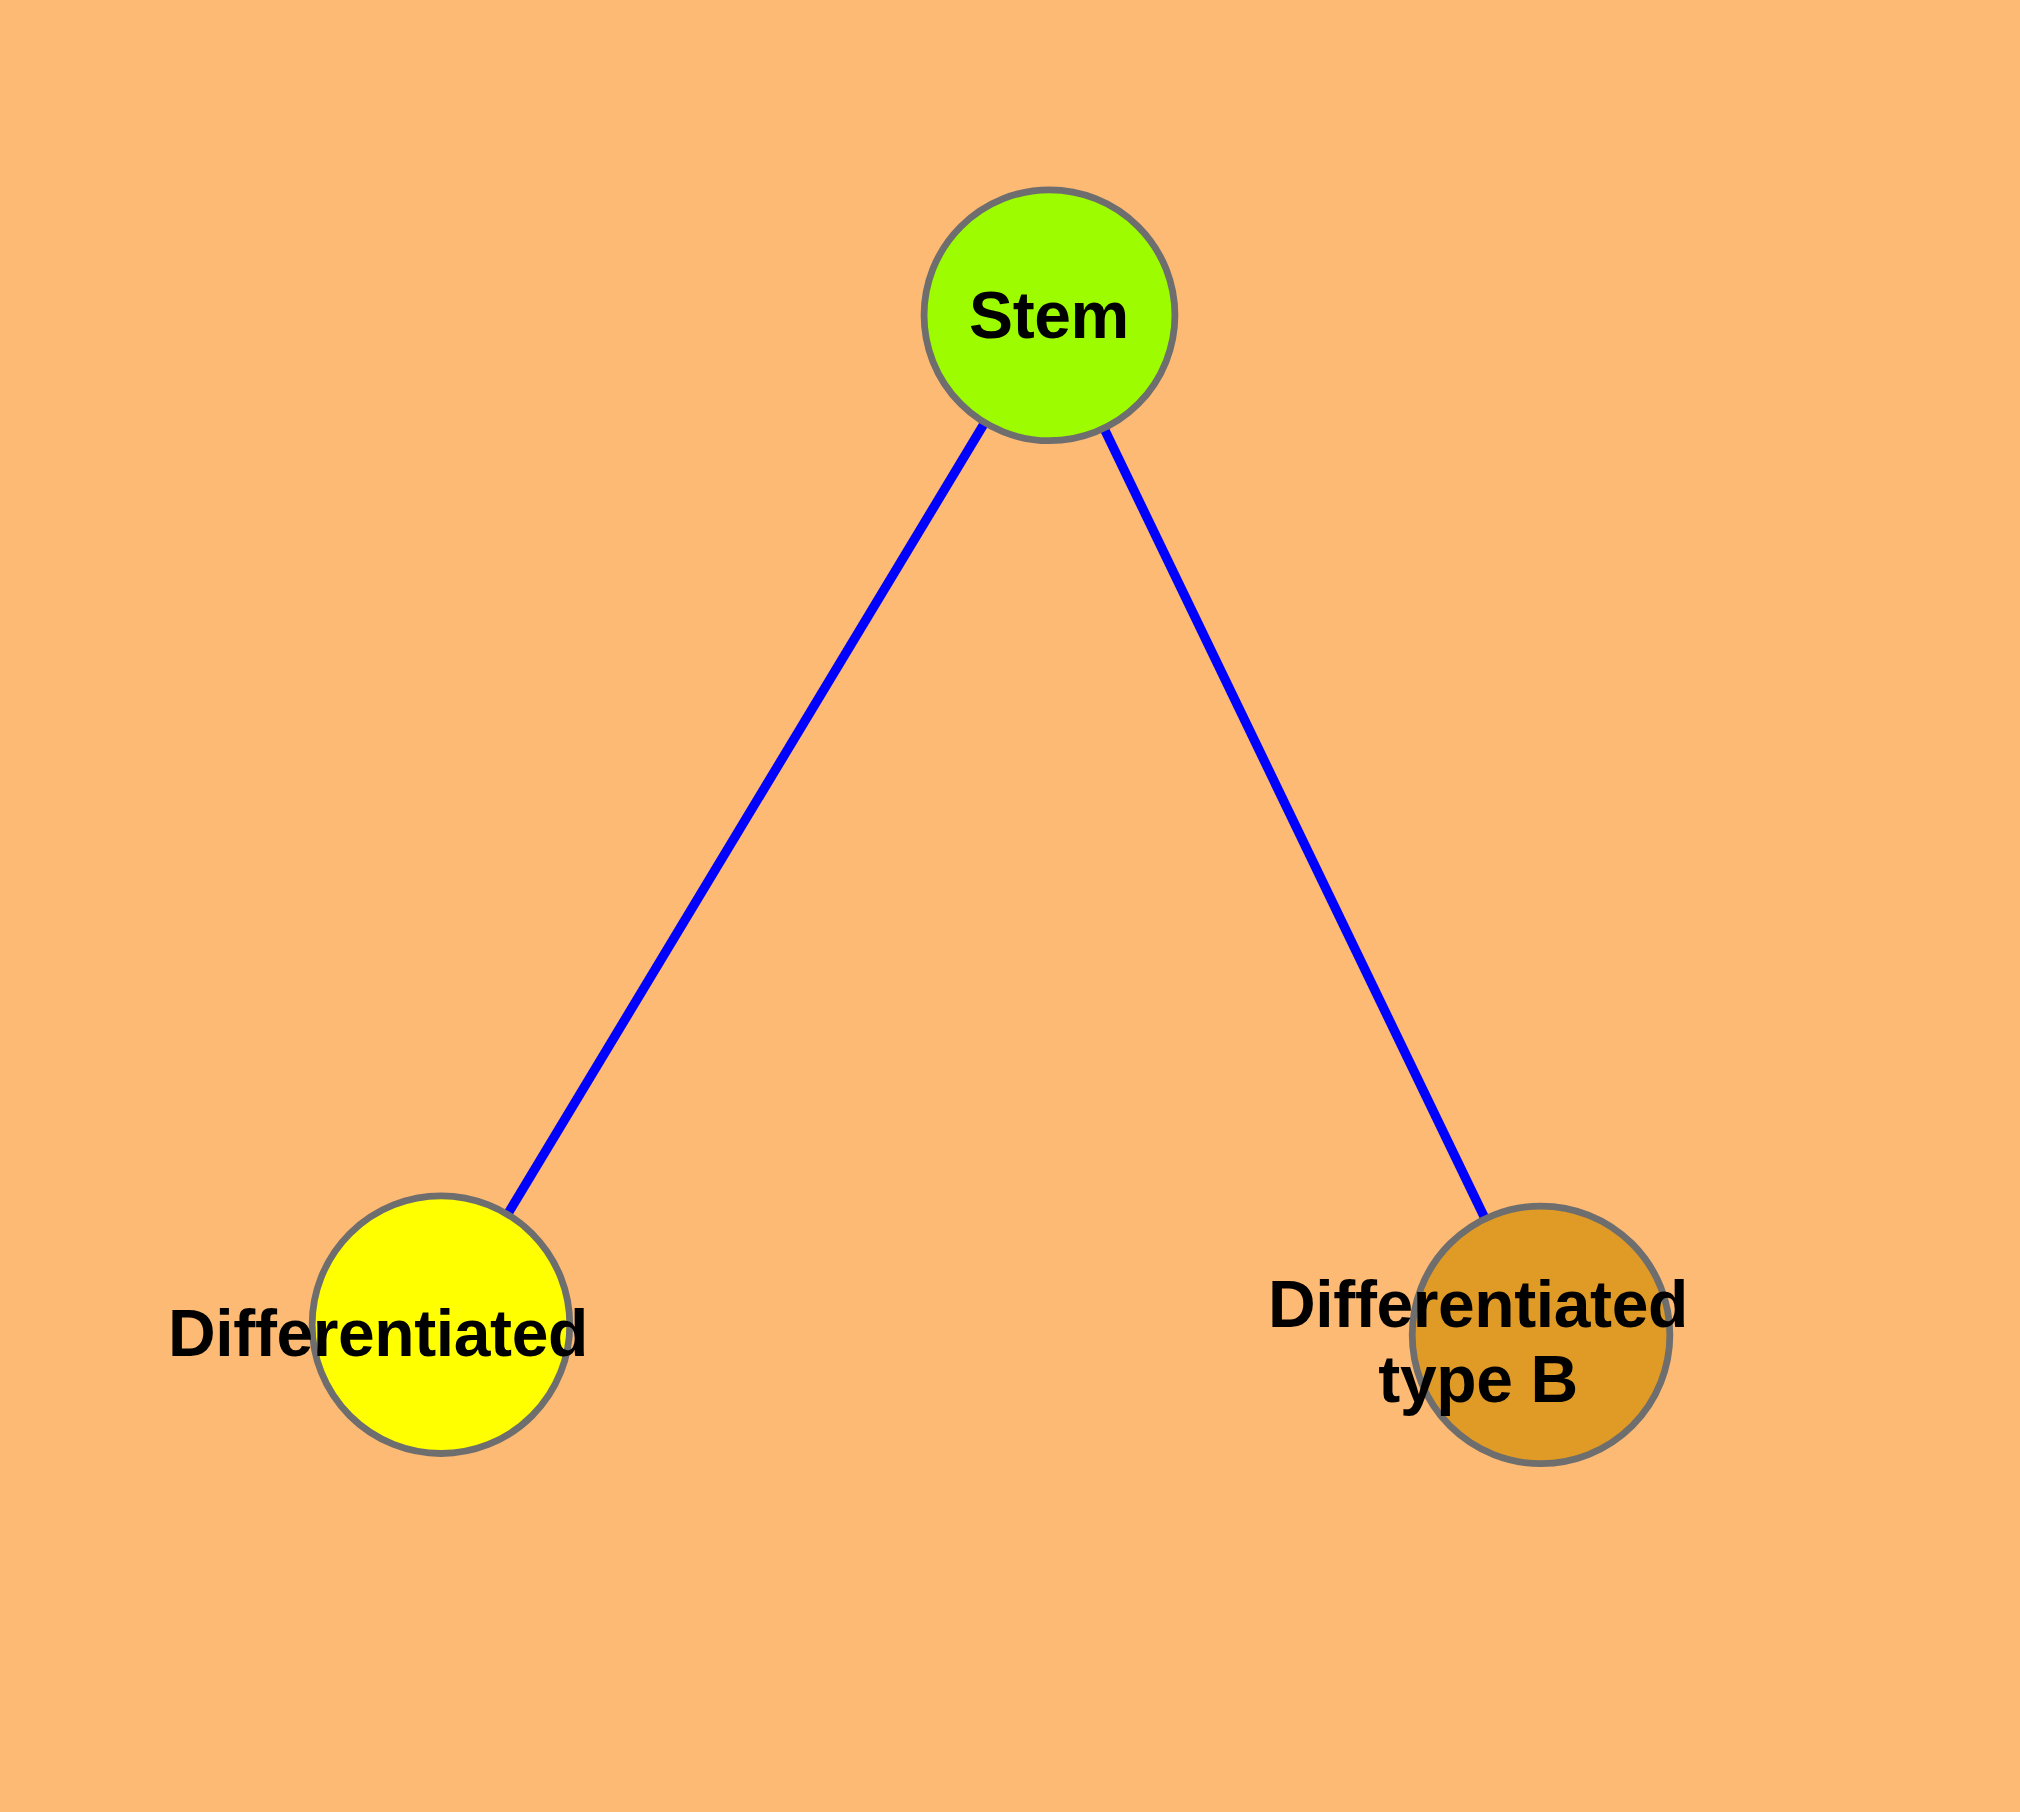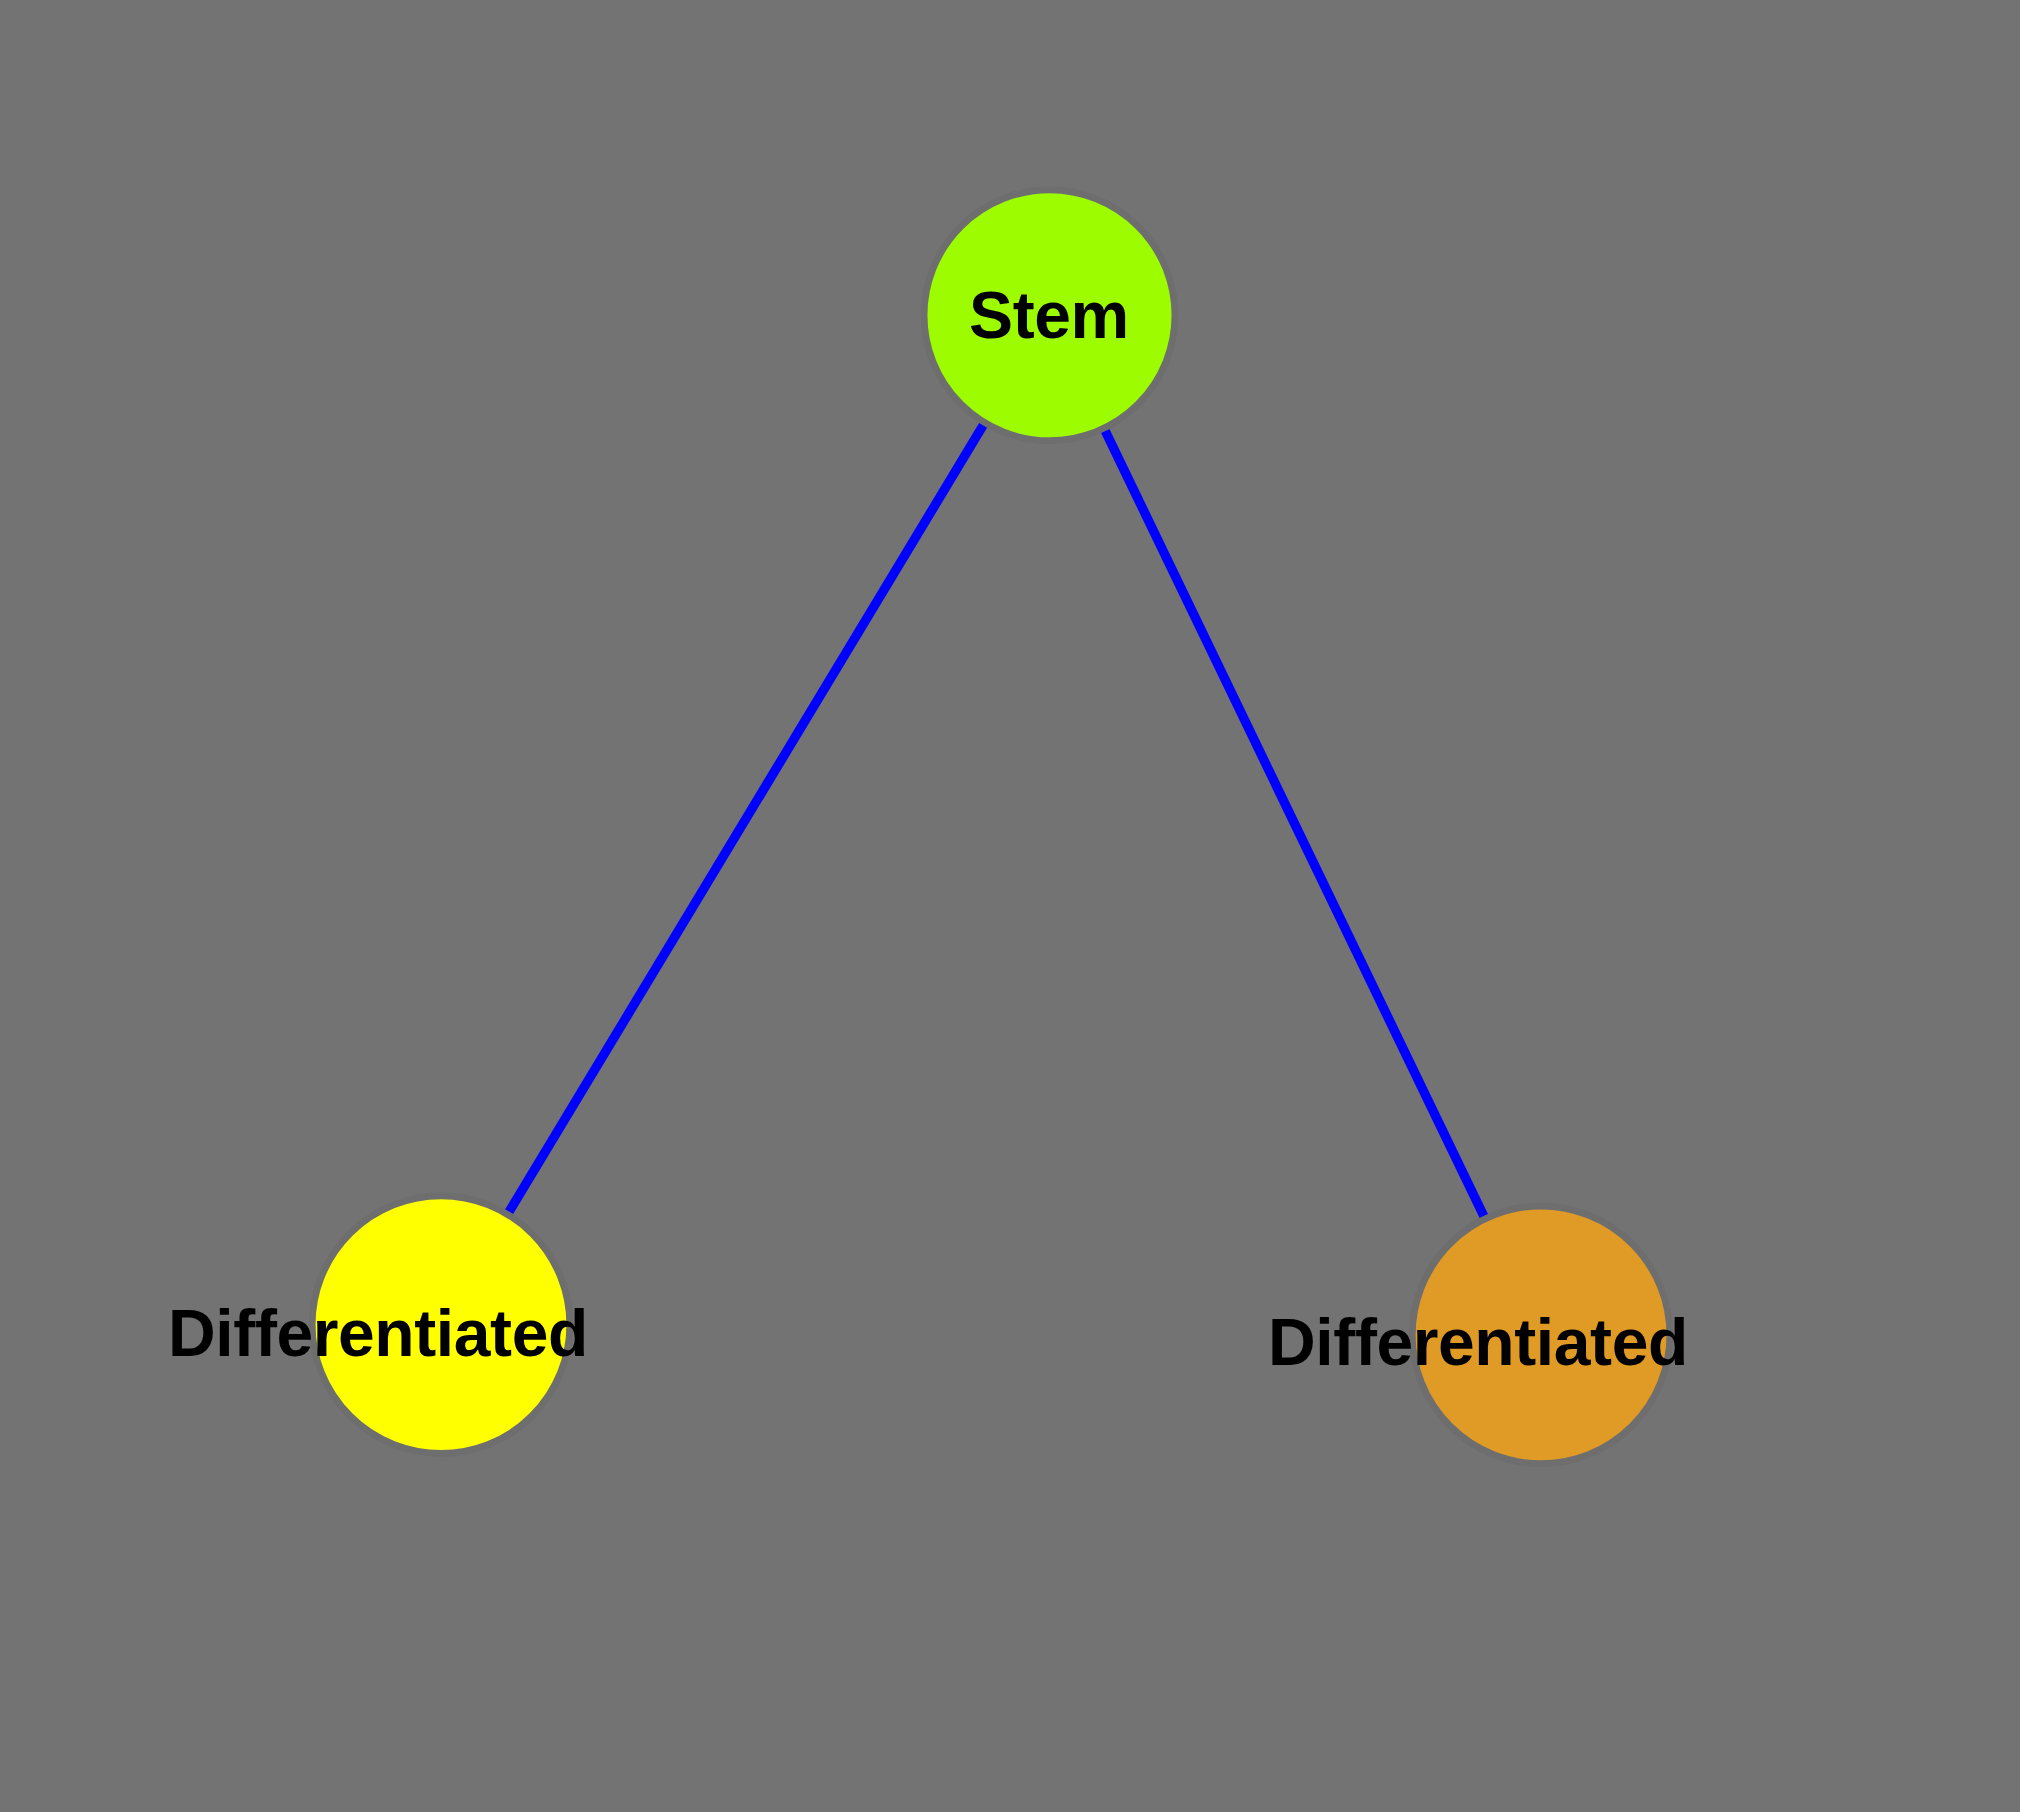--- a/index.html
+++ b/index.html
@@ -45,37 +45,38 @@
   }
   #label-type-b {
     left: 1478px;
     top: 1342px;
     transform: translate(-50%, -50%);
   }
 </style>
 </head>
 <body>
 
-<div id="canvas" style="background: #737373;">
+<div id="canvas" style="background: #fdba74;">
 
   <svg id="graph-svg" viewBox="0 0 2384 2138">
     <line x1="1161.5887396067205" y1="498.74904056879654" x2="598.4764295930979" y2="1432.8253096861008" stroke="#0000ff" stroke-width="11" stroke-linecap="butt"></line>
     <line x1="1302.2746738247452" y1="505.3145389847732" x2="1751.98817282864" y2="1438.0823653669897" stroke="#0000ff" stroke-width="11" stroke-linecap="butt"></line>
 
     <circle cx="1238" cy="372" r="148" fill="#9dfc00" stroke="#6e6e6e" stroke-width="8"></circle>
     <circle cx="520" cy="1563" r="152" fill="#ffff00" stroke="#6e6e6e" stroke-width="8"></circle>
     <circle cx="1818" cy="1575" r="152" fill="#e09a26" stroke="#6e6e6e" stroke-width="8"></circle>
   </svg>
 
   <div class="node-label" id="label-stem">
     <div>Stem</div>
   </div>
 
   <div class="node-label" id="label-type-a">
     <div>Differentiated</div>
   </div>
 
   <div class="node-label" id="label-type-b">
     <div>Differentiated</div>
+    <div>type B</div>
   </div>
 
 </div>
 
 
 </body></html>

